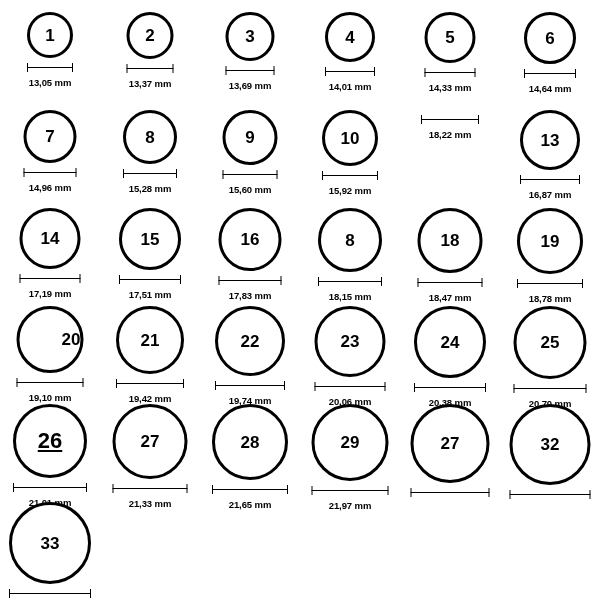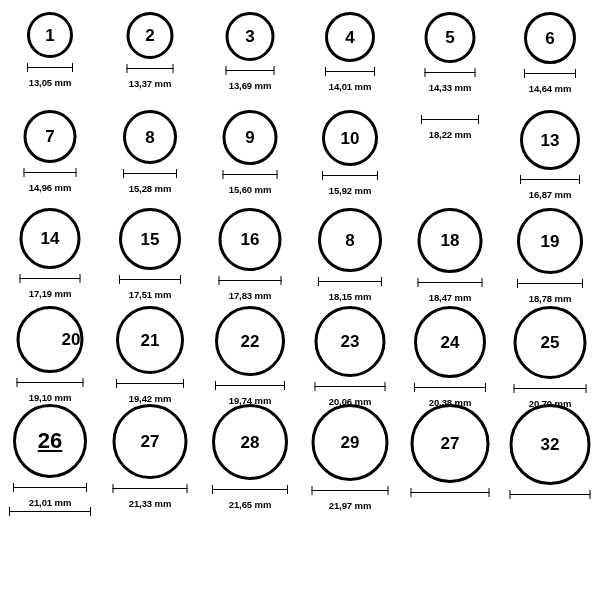--- a/index.html
+++ b/index.html
@@ -476,20 +476,23 @@
           </div>
           <div class="dim" style="width: 81px;">
             <div class="dim-line" style="width: 81px;"></div>
             <div class="dim-tick left"></div>
             <div class="dim-tick right"></div>
           </div>
         </div>
       </div>
       <div class="cell">
         <div class="ring-wrap">
+          <div class="ring" style="width: 82px; height: 82px;">
+            <span class="ring-size" style="font-size: 17px;">33</span>
+          </div>
           <div class="dim" style="width: 82px;">
             <div class="dim-line" style="width: 82px;"></div>
             <div class="dim-tick left"></div>
             <div class="dim-tick right"></div>
           </div>
         </div>
       </div>
     </div>
 </div>
 

